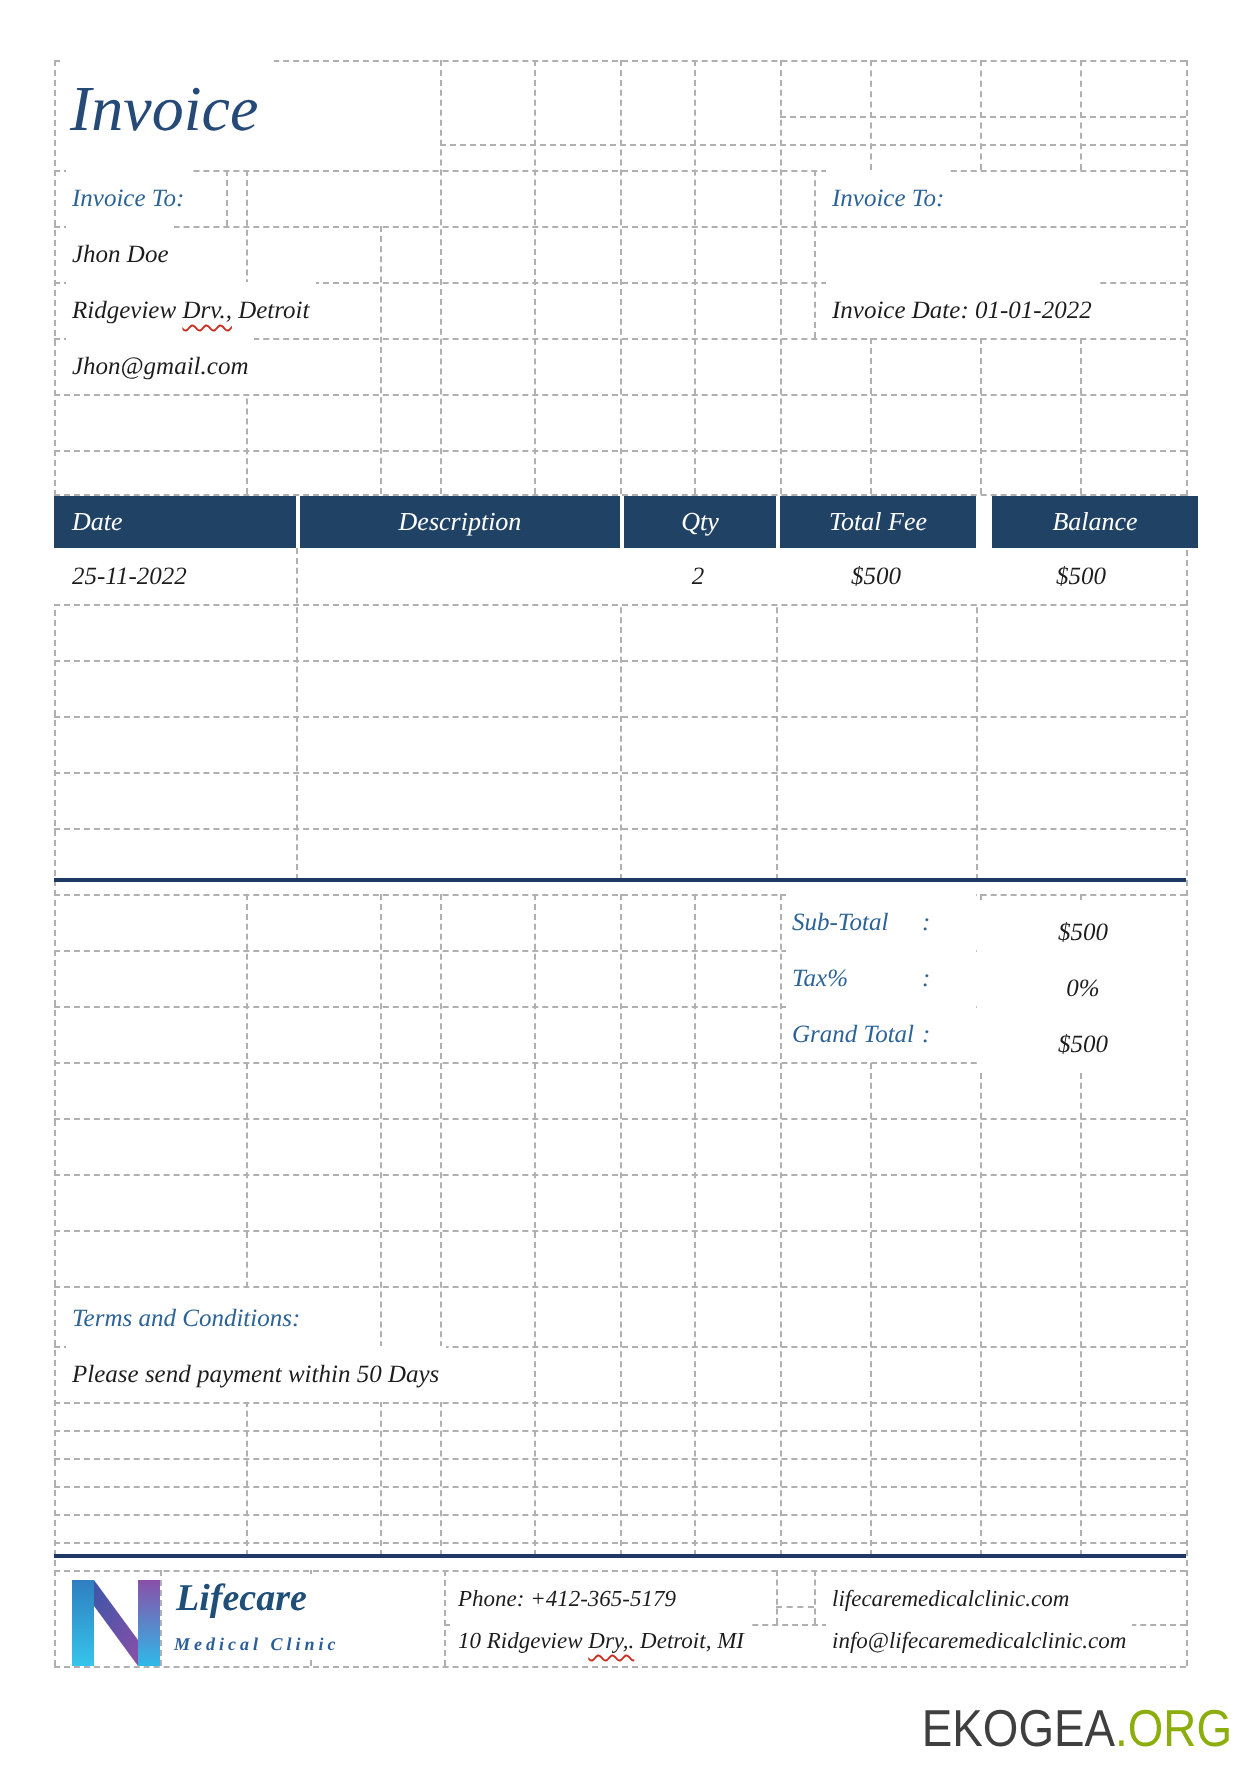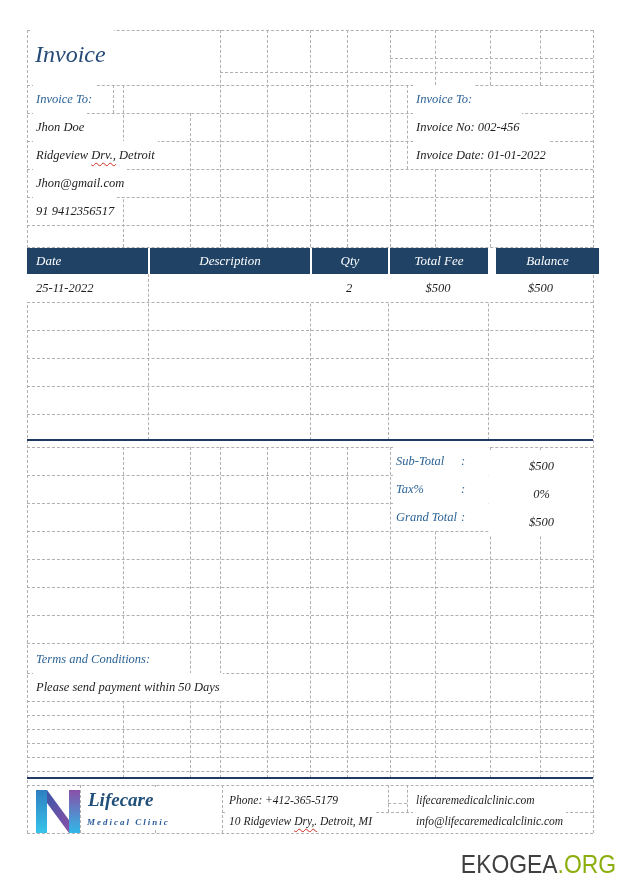--- a/index.html
+++ b/index.html
@@ -6,21 +6,21 @@
   #canvas{position:relative;width:628px;height:894px;background:#ffffff;overflow:hidden;
           font-family:"Liberation Serif",serif;}
   .hline{position:absolute;height:0;border-top:1px dashed #b0b0b0;}
   .vline{position:absolute;width:0;border-left:1px dashed #b0b0b0;}
   .solid{position:absolute;height:2px;background:#1f3864;}
   .txt{position:absolute;font-family:"Liberation Serif",serif;font-style:italic;
        color:#1c1c1c;white-space:pre;background:#fff;display:flex;align-items:center;
        height:28px;font-size:12.5px;padding:0 3px;line-height:15px;}
   .blue{color:#2c6396;}
   .title{position:absolute;left:31px;top:30px;height:48px;display:flex;align-items:center;
-         font-style:italic;font-size:24px;color:#254a77;background:#fff;padding:0 8px 0 4px;}
+         font-style:italic;font-size:32px;color:#254a77;background:#fff;padding:0 8px 0 4px;}
   .hcell{position:absolute;top:248px;height:26px;background:#1f4265;color:#fff;
          font-style:italic;font-size:13px;display:flex;align-items:center;
          justify-content:center;white-space:nowrap;}
   .hcell.first{justify-content:flex-start;padding-left:9px;box-sizing:border-box;}
   .bcell{position:absolute;top:274px;height:28px;font-style:italic;font-size:12.5px;
          display:flex;align-items:center;justify-content:center;color:#1c1c1c;
          white-space:nowrap;background:#fff;}
   .bcell.first{justify-content:flex-start;padding-left:9px;box-sizing:border-box;}
   .tot-label{position:absolute;left:393px;width:92px;height:28px;display:flex;align-items:center;
              font-style:italic;font-size:12.5px;color:#2c6396;background:#fff;padding-left:3px;}
@@ -118,24 +118,22 @@
       <div class="vline" style="left: 388px; top: 785px; height: 27px;"></div>
       <div class="vline" style="left: 407px; top: 785px; height: 27px;"></div>
     </div>
 
   <div class="title">Invoice</div>
 
   <div class="txt blue" style="left:33px;top:85px;">Invoice To:</div>
   <div class="txt" style="left:33px;top:113px;">Jhon Doe</div>
   <div class="txt" style="left:33px;top:141px;justify-content:center;"><span>Ridgeview </span><span class="typo">Drv.,</span><span> Detroit</span></div>
   <div class="txt" style="left:33px;top:169px;">Jhon@gmail.com</div>
-  <div class="txt" style="left:33px;top:197px;">91 9412356517</div>
 
   <div class="txt blue" style="left:413px;top:85px;">Invoice To:</div>
-  <div class="txt" style="left:413px;top:113px;">Invoice No: 002-456</div>
   <div class="txt" style="left:413px;top:141px;">Invoice Date: 01-01-2022</div>
 
   <div class="hcell first" style="left:27px;width:121px;">Date</div>
   <div class="hcell" style="left:150px;width:160px;">Description</div>
   <div class="hcell" style="left:312px;width:76px;">Qty</div>
   <div class="hcell" style="left:390px;width:98px;">Total Fee</div>
   <div class="hcell" style="left:496px;width:103px;">Balance</div>
 
   <div class="bcell first" style="left:27px;width:121px;">25-11-2022</div>
   <div class="bcell" style="left:310px;width:78px;">2</div>

